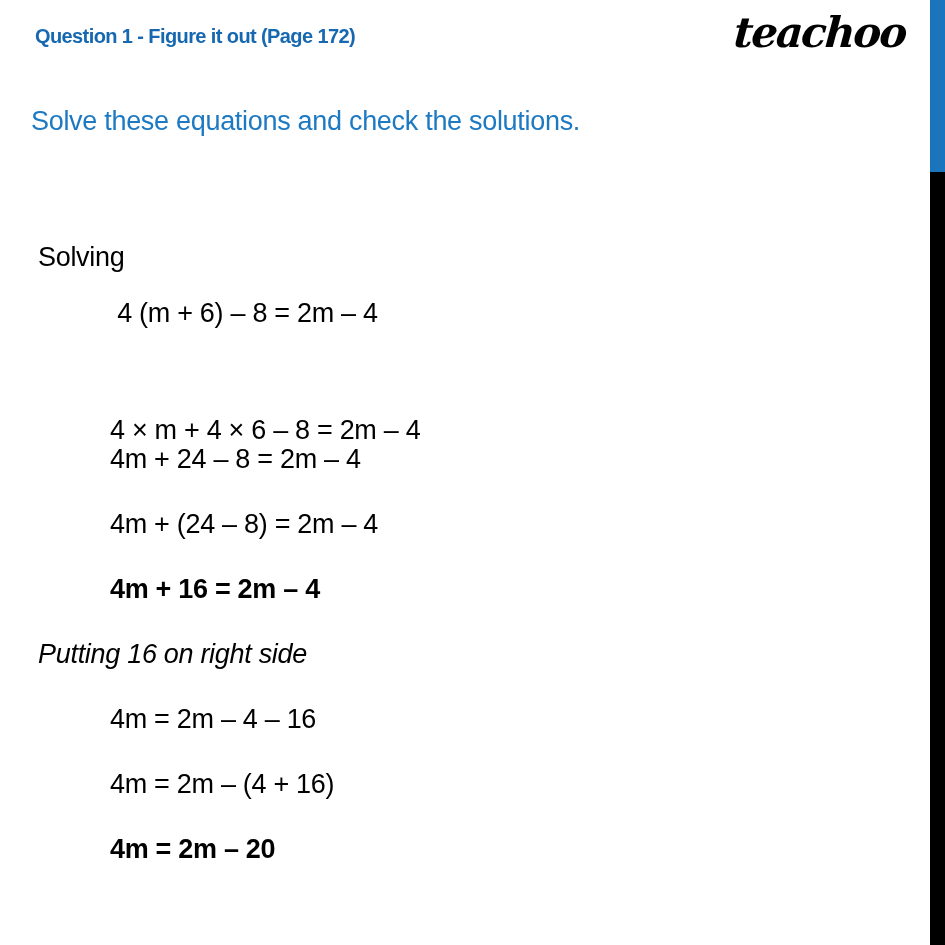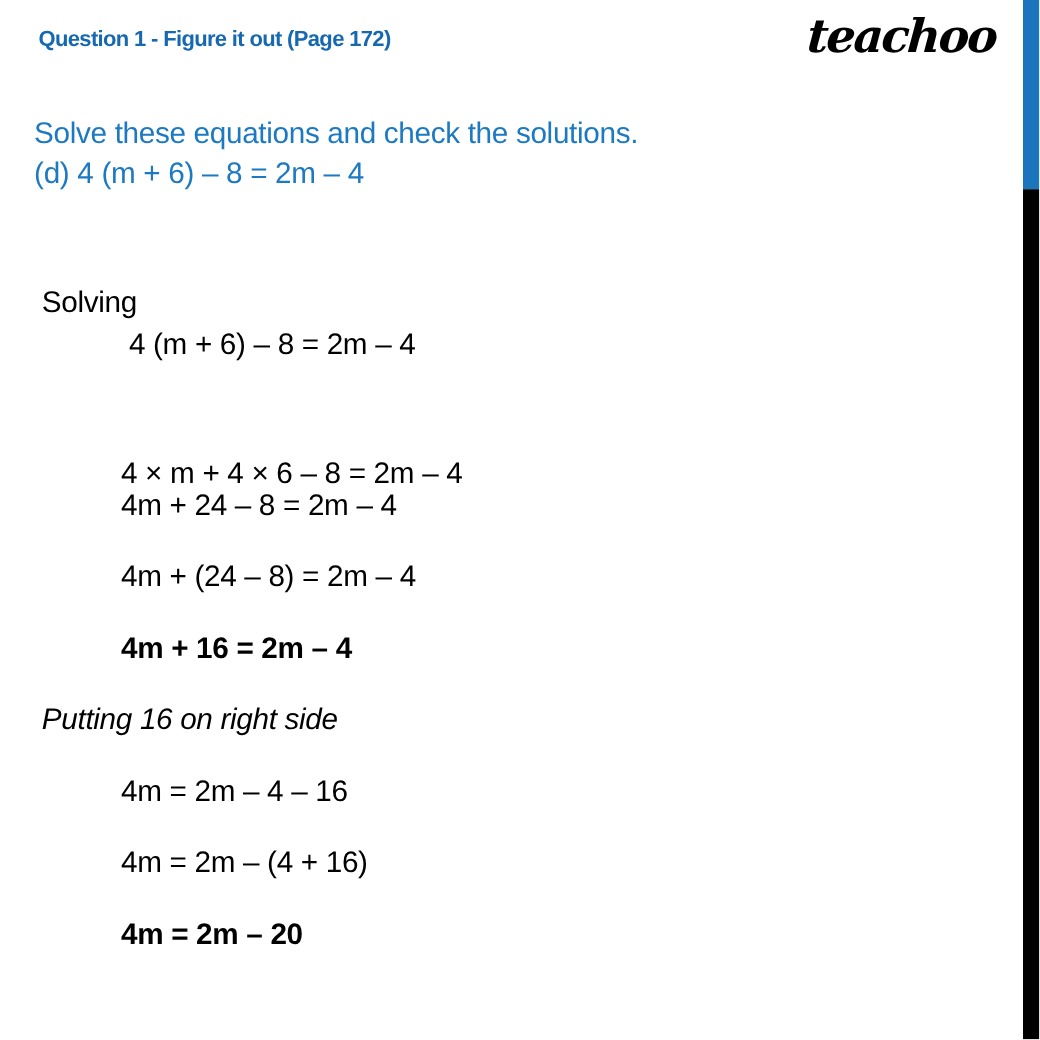--- a/index.html
+++ b/index.html
@@ -29,21 +29,21 @@
     font-size: 20px;
     font-weight: bold;
     color: #1668b0;
     letter-spacing: -0.6px;
   }
   .blue-body {
     color: #1c79c2;
   }
   .instruction { left: 31px; top: 87px; margin-top: 21px; }
   .problem     { left: 31px; top: 144px; }
-  .solving     { left: 38px; top: 262px; }
+  .solving     { left: 38px; top: 244px; }
   .step        { left: 110px; }
   .step-1 { top: 300px; }
   .step-2 { top: 381px; margin-top: 36px; }
   .step-3 { top: 446px; }
   .step-4 { top: 511px; }
   .step-5 { top: 576px; font-weight: bold; }
   .note {
     left: 38px;
     font-style: italic;
   }
@@ -83,21 +83,20 @@
 <body>
 
 <div id="page">
 
   <div class="line title">Question 1 - Figure it out (Page 172)</div>
 
   <div class="logo">teachoo</div>
 
   <div class="line blue-body instruction">Solve these equations and check the solutions.</div>
 
-  <div class="line blue-body problem">(d) 4 (m + 6) – 8 = 2m – 4</div>
 
   <div class="line solving">Solving</div>
 
   <div class="line step step-1"> 4 (m + 6) – 8 = 2m – 4</div>
 
   <div class="line step step-2">4 × m + 4 × 6 – 8 = 2m – 4</div>
 
   <div class="line step step-3">4m + 24 – 8 = 2m – 4</div>
 
   <div class="line step step-4">4m + (24 – 8) = 2m – 4</div>

